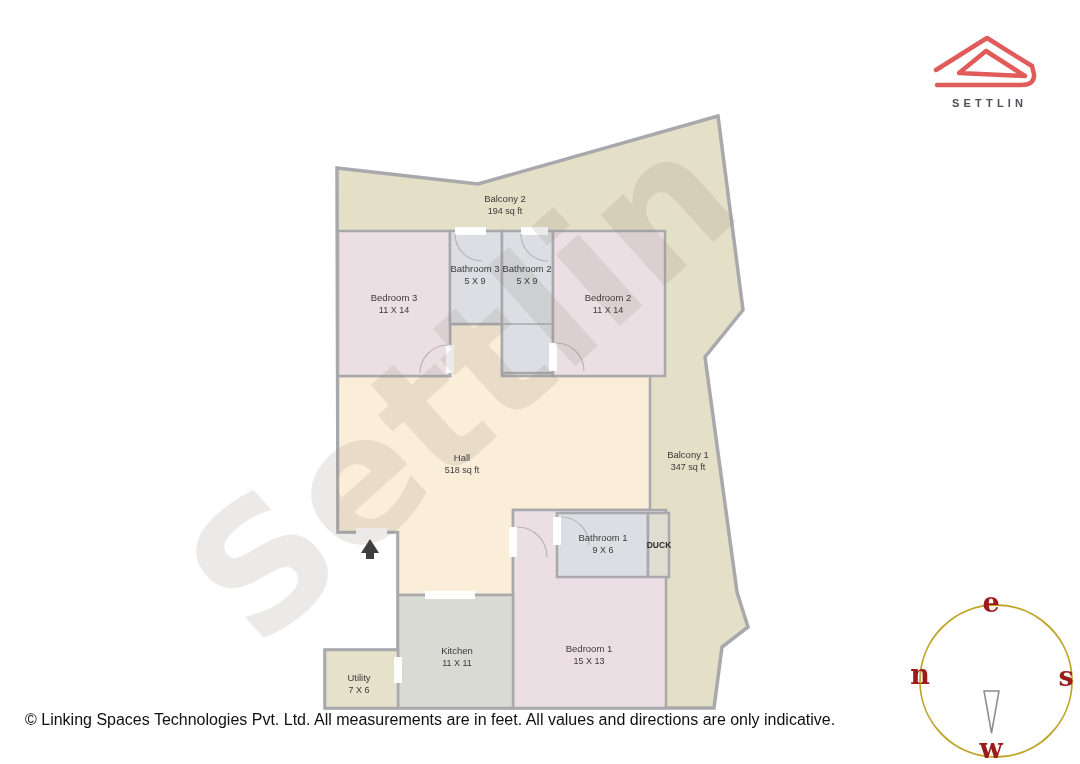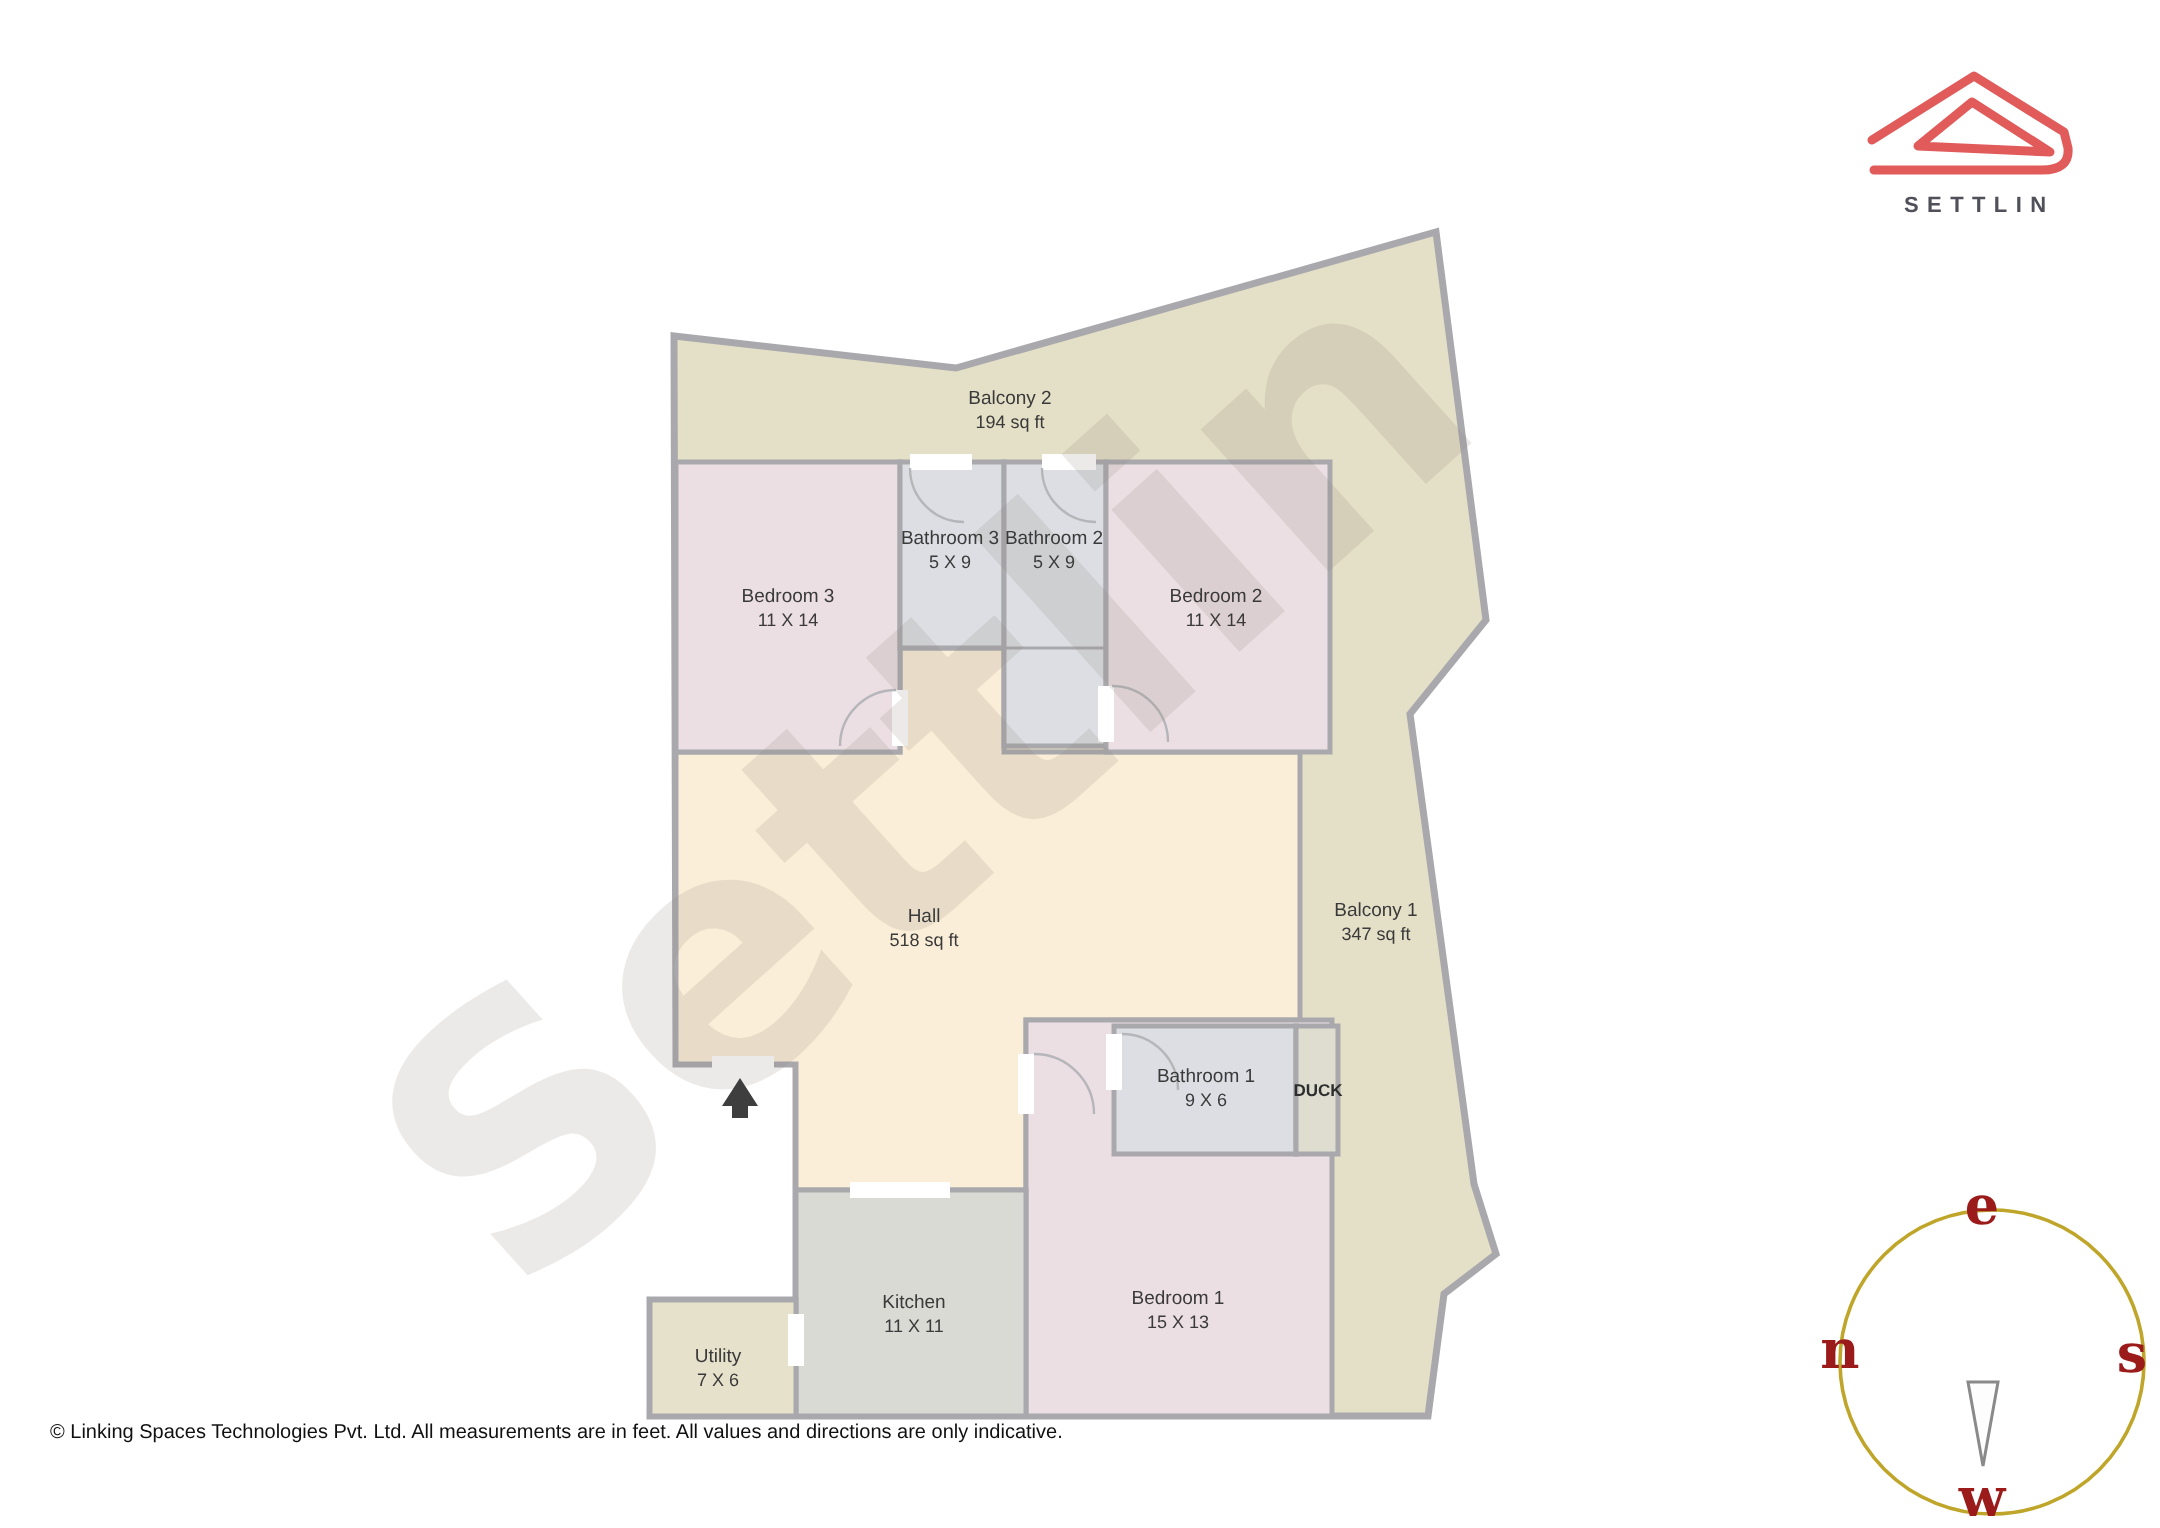--- a/index.html
+++ b/index.html
@@ -6,21 +6,21 @@
   .page{position:relative;width:1080px;height:764px;background:#fff;overflow:hidden;
         font-family:"Liberation Sans",sans-serif;}
   svg.plan{position:absolute;left:0;top:0;}
   .room-label{font-family:"Liberation Sans",sans-serif;font-size:9.5px;fill:#3a3a3a;}
   .room-dims{font-family:"Liberation Sans",sans-serif;font-size:9px;fill:#3a3a3a;}
   .duck-label{font-family:"Liberation Sans",sans-serif;font-size:8.5px;font-weight:bold;fill:#2e2e2e;}
   .wm{font-family:"DejaVu Sans",sans-serif;font-weight:bold;opacity:0.16;}
   .compass-letter{font-family:"DejaVu Serif",serif;font-size:27px;font-weight:bold;}
   .logo-text{position:absolute;left:952px;top:97px;width:120px;font-size:11px;font-weight:600;
              letter-spacing:4.2px;color:#50505a;}
-  .footer{position:absolute;left:25px;top:711px;font-size:10px;color:#101010;}
+  .footer{position:absolute;left:25px;top:711px;font-size:16px;color:#101010;}
 </style>
 </head>
 <body>
 
 <div class="page">
 
   <svg class="plan" width="1080" height="764" viewBox="0 0 1080 764">
 
     <g>
       <polygon points="337,168 478,184 718,116 743,310 705,357 737,592 748,627 722,647 714,708 325,708 325,650 398,650 398,532 338,532" stroke="#a9a9ad" stroke-width="3.5" stroke-linejoin="miter" fill="#e4dfc7"></polygon>

